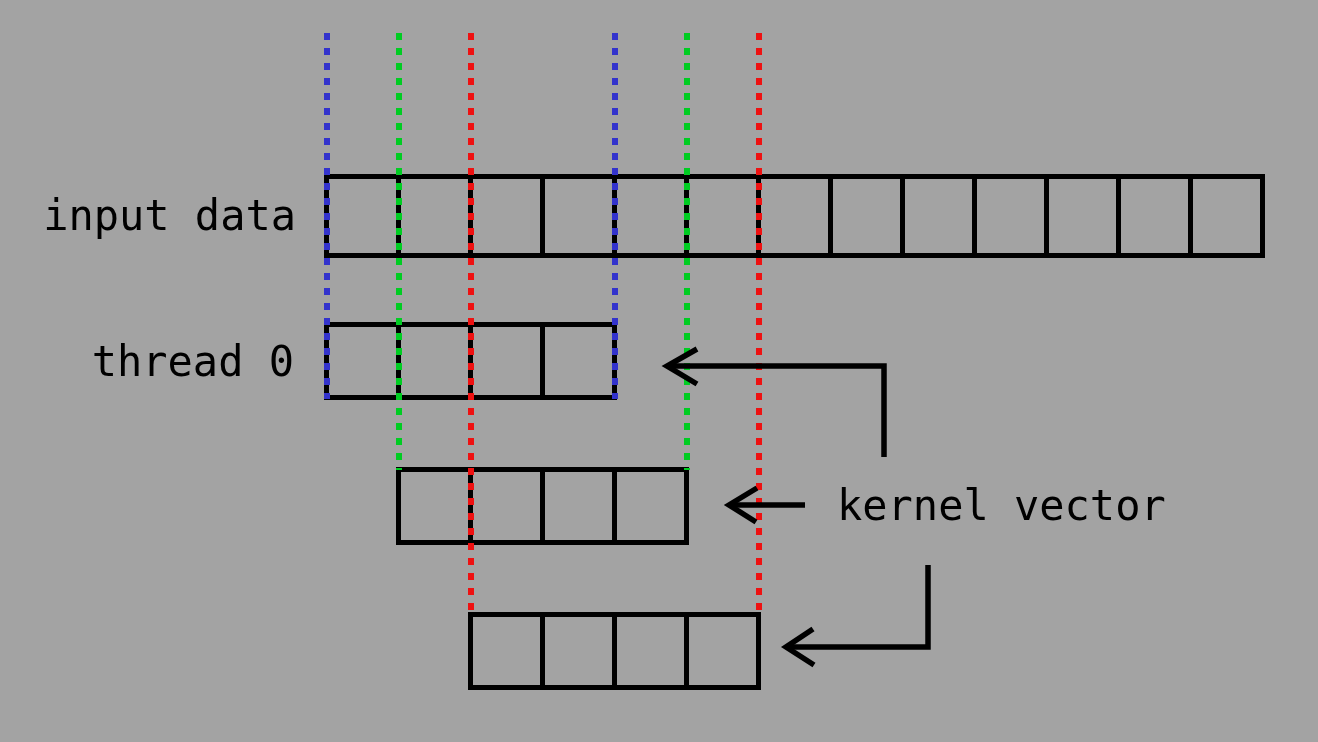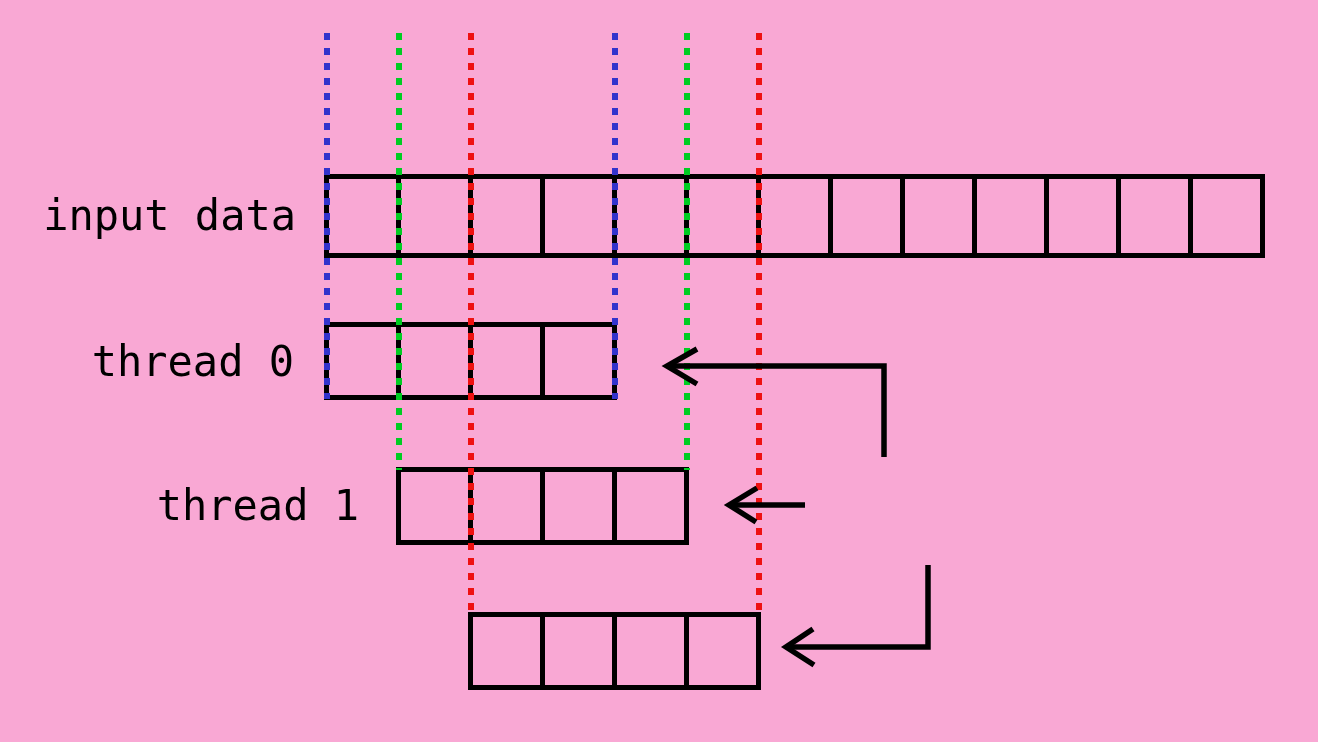--- a/index.html
+++ b/index.html
@@ -1,20 +1,20 @@
 <!DOCTYPE html>
 <html><head>
 <meta charset="utf-8">
 <style>
   html, body { margin: 0; padding: 0; background: #ffffff; }
   .canvas {
     position: relative;
     width: 1318px;
     height: 742px;
-    background: #f9a8d4;
+    background: #a3a3a3;
     overflow: hidden;
     font-family: "DejaVu Sans Mono", monospace;
   }
 
   
   .box {
     position: absolute;
     box-sizing: border-box;
     border: 5px solid #000;
     display: flex;
@@ -86,21 +86,20 @@
 
   <div class="gline gl-b1" style="background-image: repeating-linear-gradient(rgb(51, 51, 204) 0px, rgb(51, 51, 204) 7px, transparent 7px, transparent 15px);"></div>
   <div class="gline gl-g1" style="background-image: repeating-linear-gradient(rgb(0, 204, 34) 0px, rgb(0, 204, 34) 7px, transparent 7px, transparent 15px);"></div>
   <div class="gline gl-r1" style="background-image: repeating-linear-gradient(rgb(238, 17, 17) 0px, rgb(238, 17, 17) 7px, transparent 7px, transparent 15px);"></div>
   <div class="gline gl-b2" style="background-image: repeating-linear-gradient(rgb(51, 51, 204) 0px, rgb(51, 51, 204) 7px, transparent 7px, transparent 15px);"></div>
   <div class="gline gl-g2" style="background-image: repeating-linear-gradient(rgb(0, 204, 34) 0px, rgb(0, 204, 34) 7px, transparent 7px, transparent 15px);"></div>
   <div class="gline gl-r2" style="background-image: repeating-linear-gradient(rgb(238, 17, 17) 0px, rgb(238, 17, 17) 7px, transparent 7px, transparent 15px);"></div>
 
   <div class="rowlabel lab-input">input data</div>
   <div class="rowlabel lab-t0">thread 0</div>
-  <div class="rowlabel lab-t1">thread 1</div>
 
   <div class="box box-input">
       <div class="cell"></div>
       <div class="cell"></div>
       <div class="cell"></div>
       <div class="cell"></div>
       <div class="cell"></div>
       <div class="cell"></div>
       <div class="cell"></div>
       <div class="cell"></div>
@@ -122,20 +121,21 @@
       <div class="cell"></div>
       <div class="cell"></div>
     </div>
   <div class="box box-t2">
       <div class="cell"></div>
       <div class="cell"></div>
       <div class="cell"></div>
       <div class="cell"></div>
     </div>
 
+  <div class="kernel-label">kernel vector</div>
 
   <svg class="arrows" viewBox="0 0 1318 742" xmlns="http://www.w3.org/2000/svg">
     <g>
       <path d="M884 457 L884 366 L670 366"></path>
       <path d="M697 349 L667 366 L697 384"></path>
     </g>
     <g>
       <path d="M805 505 L732 505"></path>
       <path d="M757 488 L729 505 L756 522"></path>
     </g>

